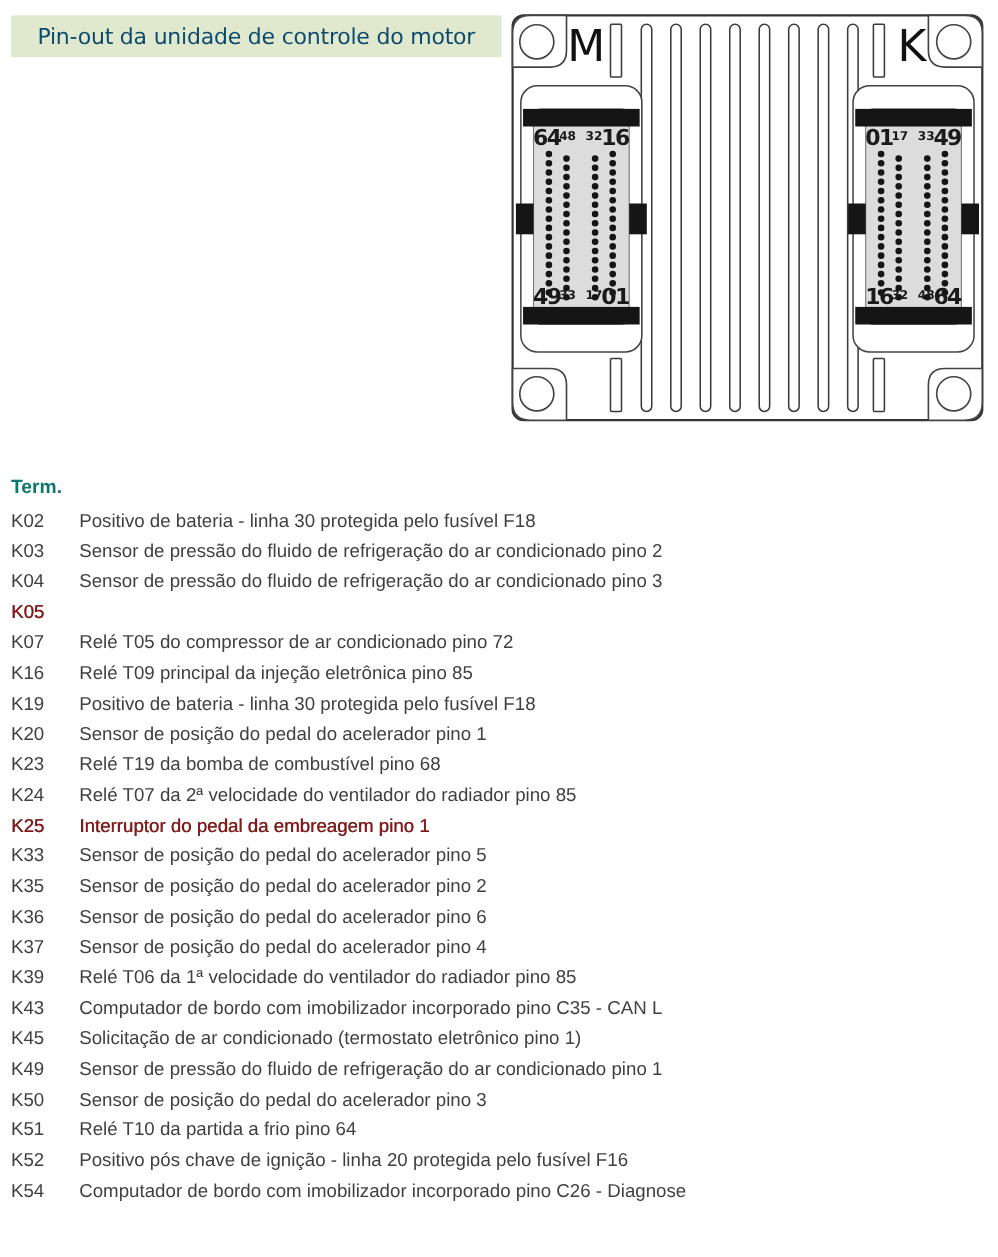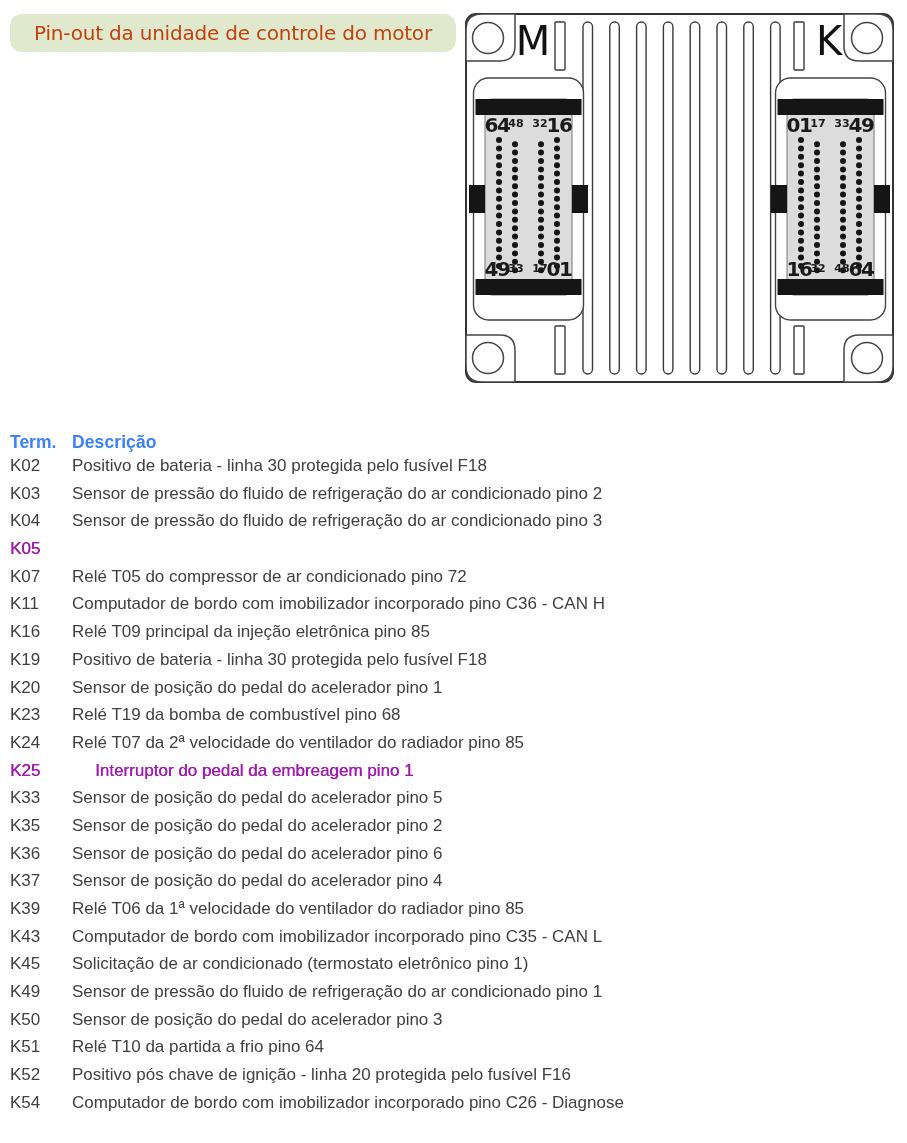--- a/index.html
+++ b/index.html
@@ -4,21 +4,21 @@
 <style>
   html,body{margin:0;padding:0;}
   body{width:907px;height:1143px;background:#ffffff;overflow:hidden;
        font-family:"Liberation Sans", sans-serif;}
   .page{position:relative;width:907px;height:1143px;background:#fff;}
 
   .title-bar{
     position:absolute;left:10px;top:14px;width:446px;height:38px;
     display:flex;align-items:center;box-sizing:border-box;padding-left:24px;
     font-family:"DejaVu Sans", sans-serif;
-    font-size:20px;color:#c2410c;letter-spacing:-0.2px;border-radius:12px;
+    font-size:20px;color:#0c4a6e;letter-spacing:-0.2px;
   }
 
   .ecu-wrap{position:absolute;left:460px;top:8px;width:440px;height:378px;}
   svg{display:block;}
   .outline{fill:#ffffff;stroke:#333333;stroke-width:2;}
   .ear{fill:#ffffff;stroke:#444444;stroke-width:1.5;}
   .hole{fill:#ffffff;stroke:#444444;stroke-width:1.5;}
   .fin{fill:#ffffff;stroke:#3a3a3a;stroke-width:1.4;}
   .shroud{fill:#ffffff;stroke:#444444;stroke-width:1.4;}
   .insert{fill:#dcdcdc;stroke:#777777;stroke-width:1;}
@@ -26,24 +26,24 @@
   .pin-dot{fill:#151515;}
   .conn-num-lg{font-family:"DejaVu Sans", sans-serif;font-size:20px;font-weight:bold;
                letter-spacing:-1.5px;fill:#1a1a1a;text-anchor:middle;}
   .conn-num-sm{font-family:"DejaVu Sans", sans-serif;font-size:11px;font-weight:bold;
                fill:#1a1a1a;text-anchor:middle;}
   .conn-letter{font-family:"DejaVu Sans", sans-serif;font-size:40px;fill:#111111;
                text-anchor:middle;}
 
   .pin-table{position:absolute;left:10px;top:428px;width:680px;}
   .tbl-header{display:flex;height:28px;align-items:center;
-              font-size:17.5px;font-weight:bold;color:#3b82f6;}
-  .tbl-row{display:flex;height:27.7px;align-items:flex-start;
+              font-size:17.5px;font-weight:bold;color:#0f766e;}
+  .tbl-row{display:flex;height:27.7px;align-items:flex-end;
            font-size:17px;color:#3f3f3f;}
-  .tbl-row.emph{color:#a21caf;text-shadow:0.4px 0 0 currentColor;gap:23px;}
+  .tbl-row.emph{color:#7f1d1d;text-shadow:0.4px 0 0 currentColor;}
   .col-term{width:62px;flex:0 0 62px;}
   .col-desc{flex:1;}
   .tbl-header .col-desc{letter-spacing:0.1px;}
 </style>
 </head>
 <body>
 
 <div class="page">
 
   <div class="title-bar" style="background: rgb(224, 233, 206);">
@@ -249,45 +249,40 @@
           <text class="conn-num-sm" x="358" y="264">32</text>
           <text class="conn-num-sm" x="382" y="264">48</text>
           <text class="conn-num-lg" x="401" y="268">64</text>
         </g>
     </svg>
   </div>
 
   <div class="pin-table">
     <div class="tbl-header">
       <span class="col-term">Term.</span>
-      <span class="col-desc">Descrição</span>
     </div>
     <div id="rows">
         <div class="tbl-row">
           <span class="col-term">K02</span>
           <span class="col-desc">Positivo de bateria - linha 30 protegida pelo fusível F18</span>
         </div>
         <div class="tbl-row">
           <span class="col-term">K03</span>
           <span class="col-desc">Sensor de pressão do fluido de refrigeração do ar condicionado pino 2</span>
         </div>
         <div class="tbl-row">
           <span class="col-term">K04</span>
           <span class="col-desc">Sensor de pressão do fluido de refrigeração do ar condicionado pino 3</span>
         </div>
         <div class="tbl-row emph">
           <span class="col-term">K05</span>
         </div>
         <div class="tbl-row">
           <span class="col-term">K07</span>
           <span class="col-desc">Relé T05 do compressor de ar condicionado pino 72</span>
-        </div>
-        <div class="tbl-row">
-          <span class="col-term">K11</span>
-          <span class="col-desc">Computador de bordo com imobilizador incorporado pino C36 - CAN H</span>
         </div>
         <div class="tbl-row">
           <span class="col-term">K16</span>
           <span class="col-desc">Relé T09 principal da injeção eletrônica pino 85</span>
         </div>
         <div class="tbl-row">
           <span class="col-term">K19</span>
           <span class="col-desc">Positivo de bateria - linha 30 protegida pelo fusível F18</span>
         </div>
         <div class="tbl-row">

